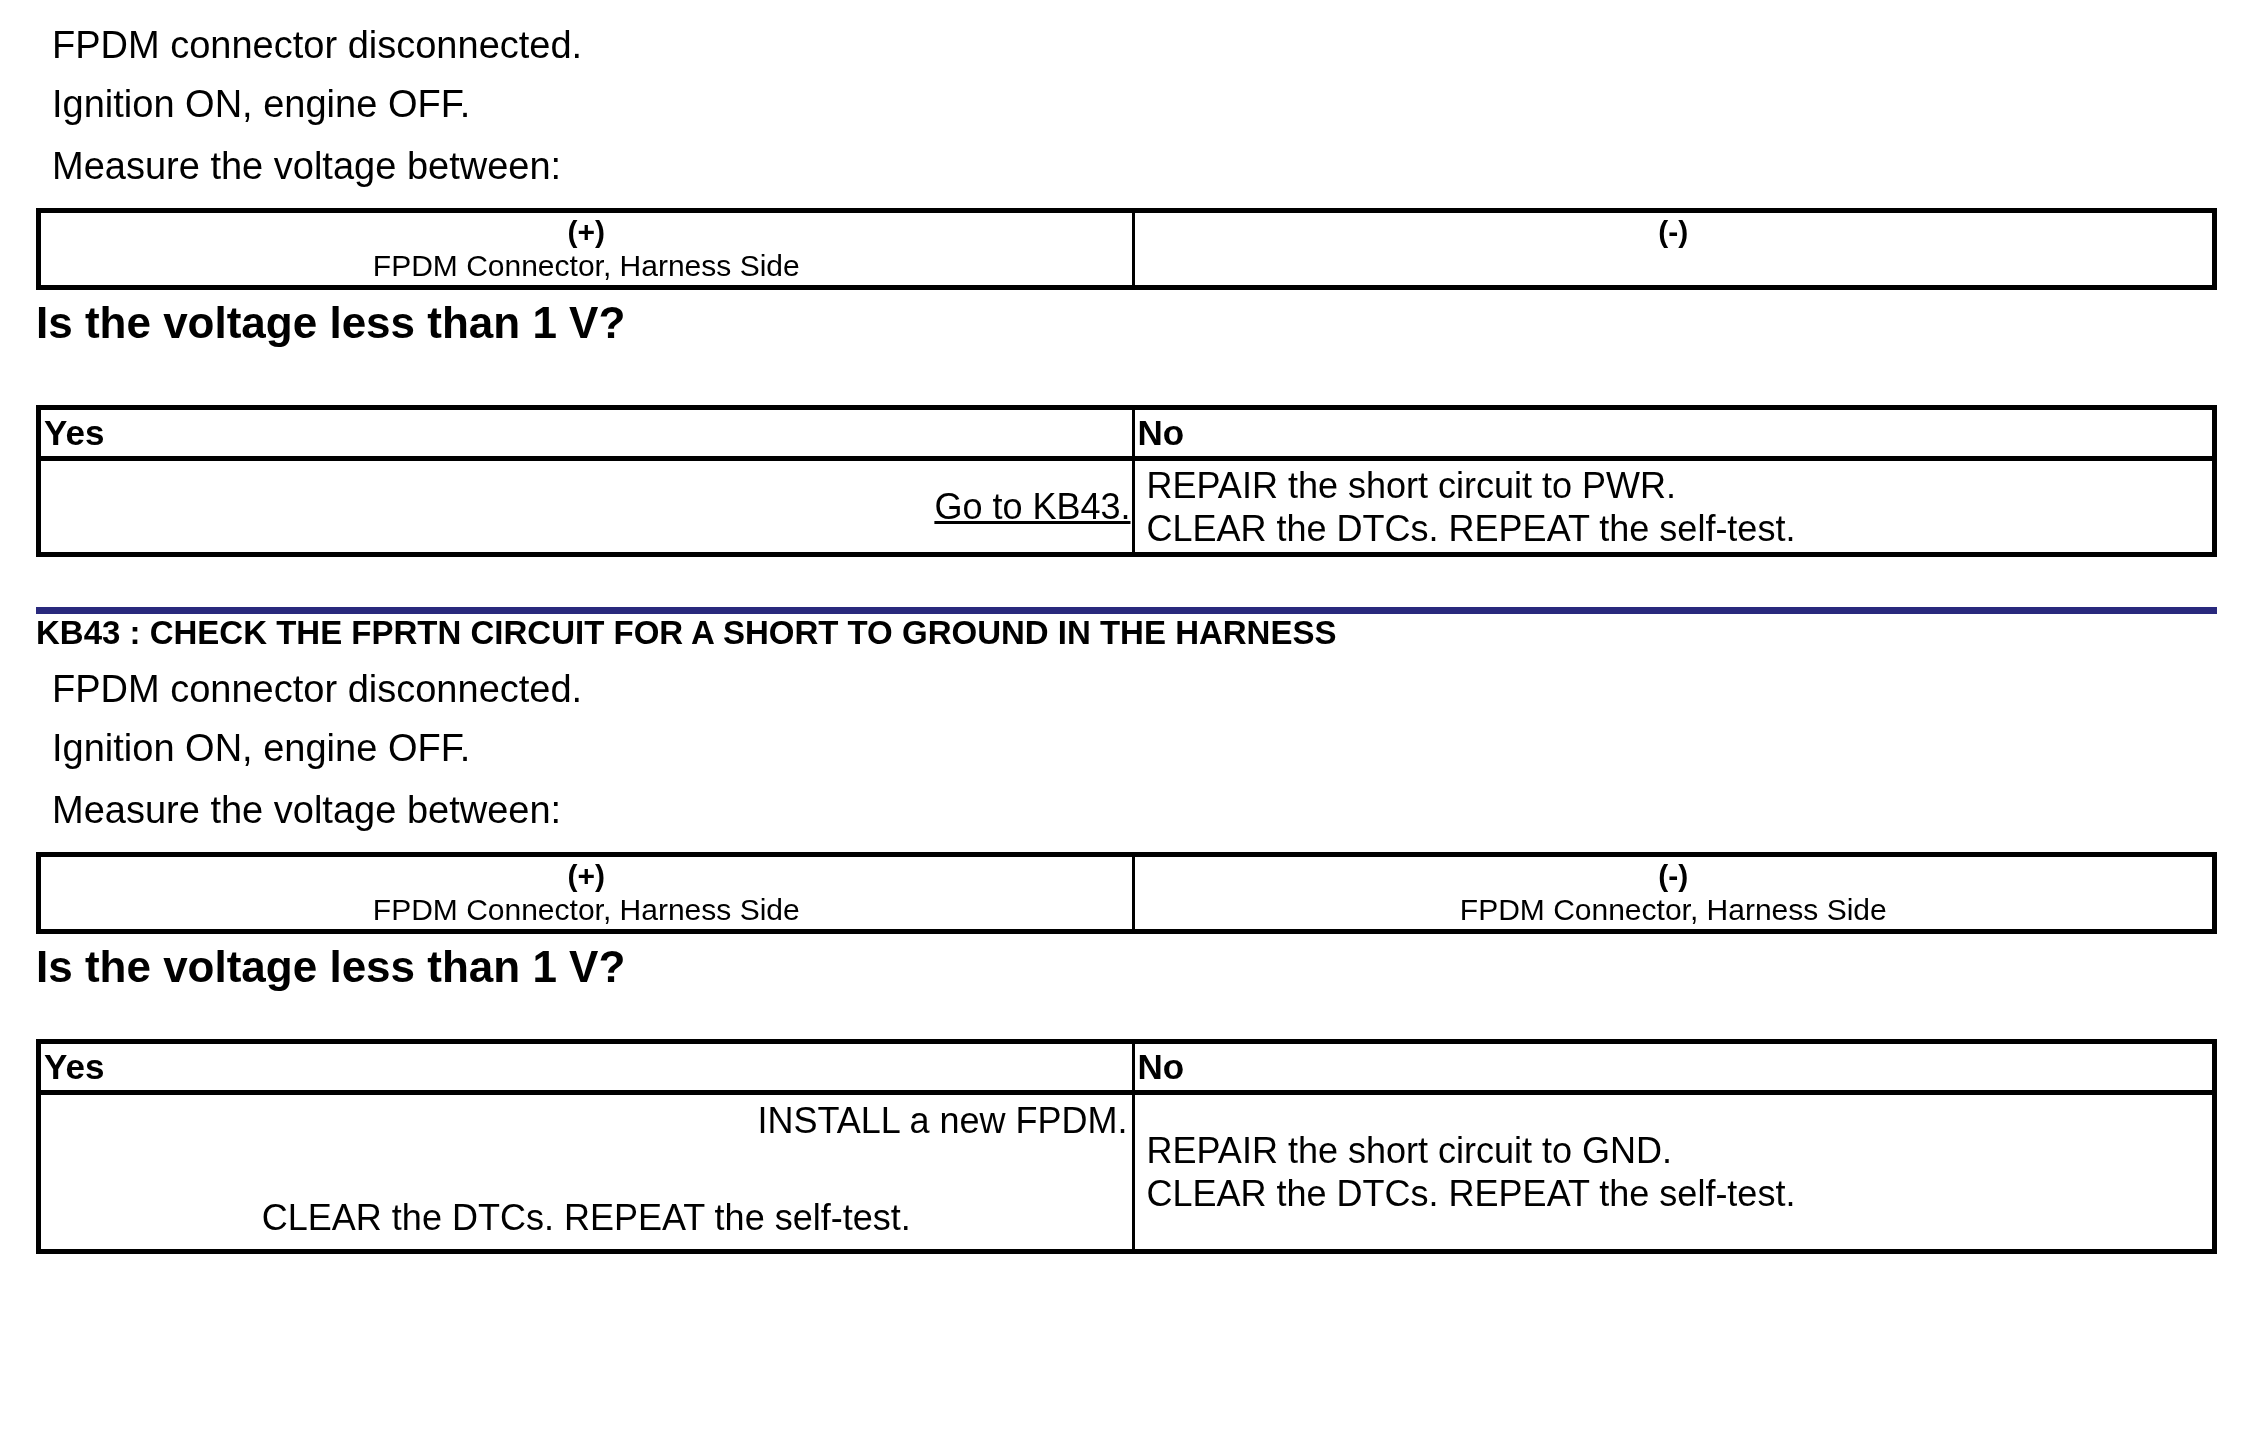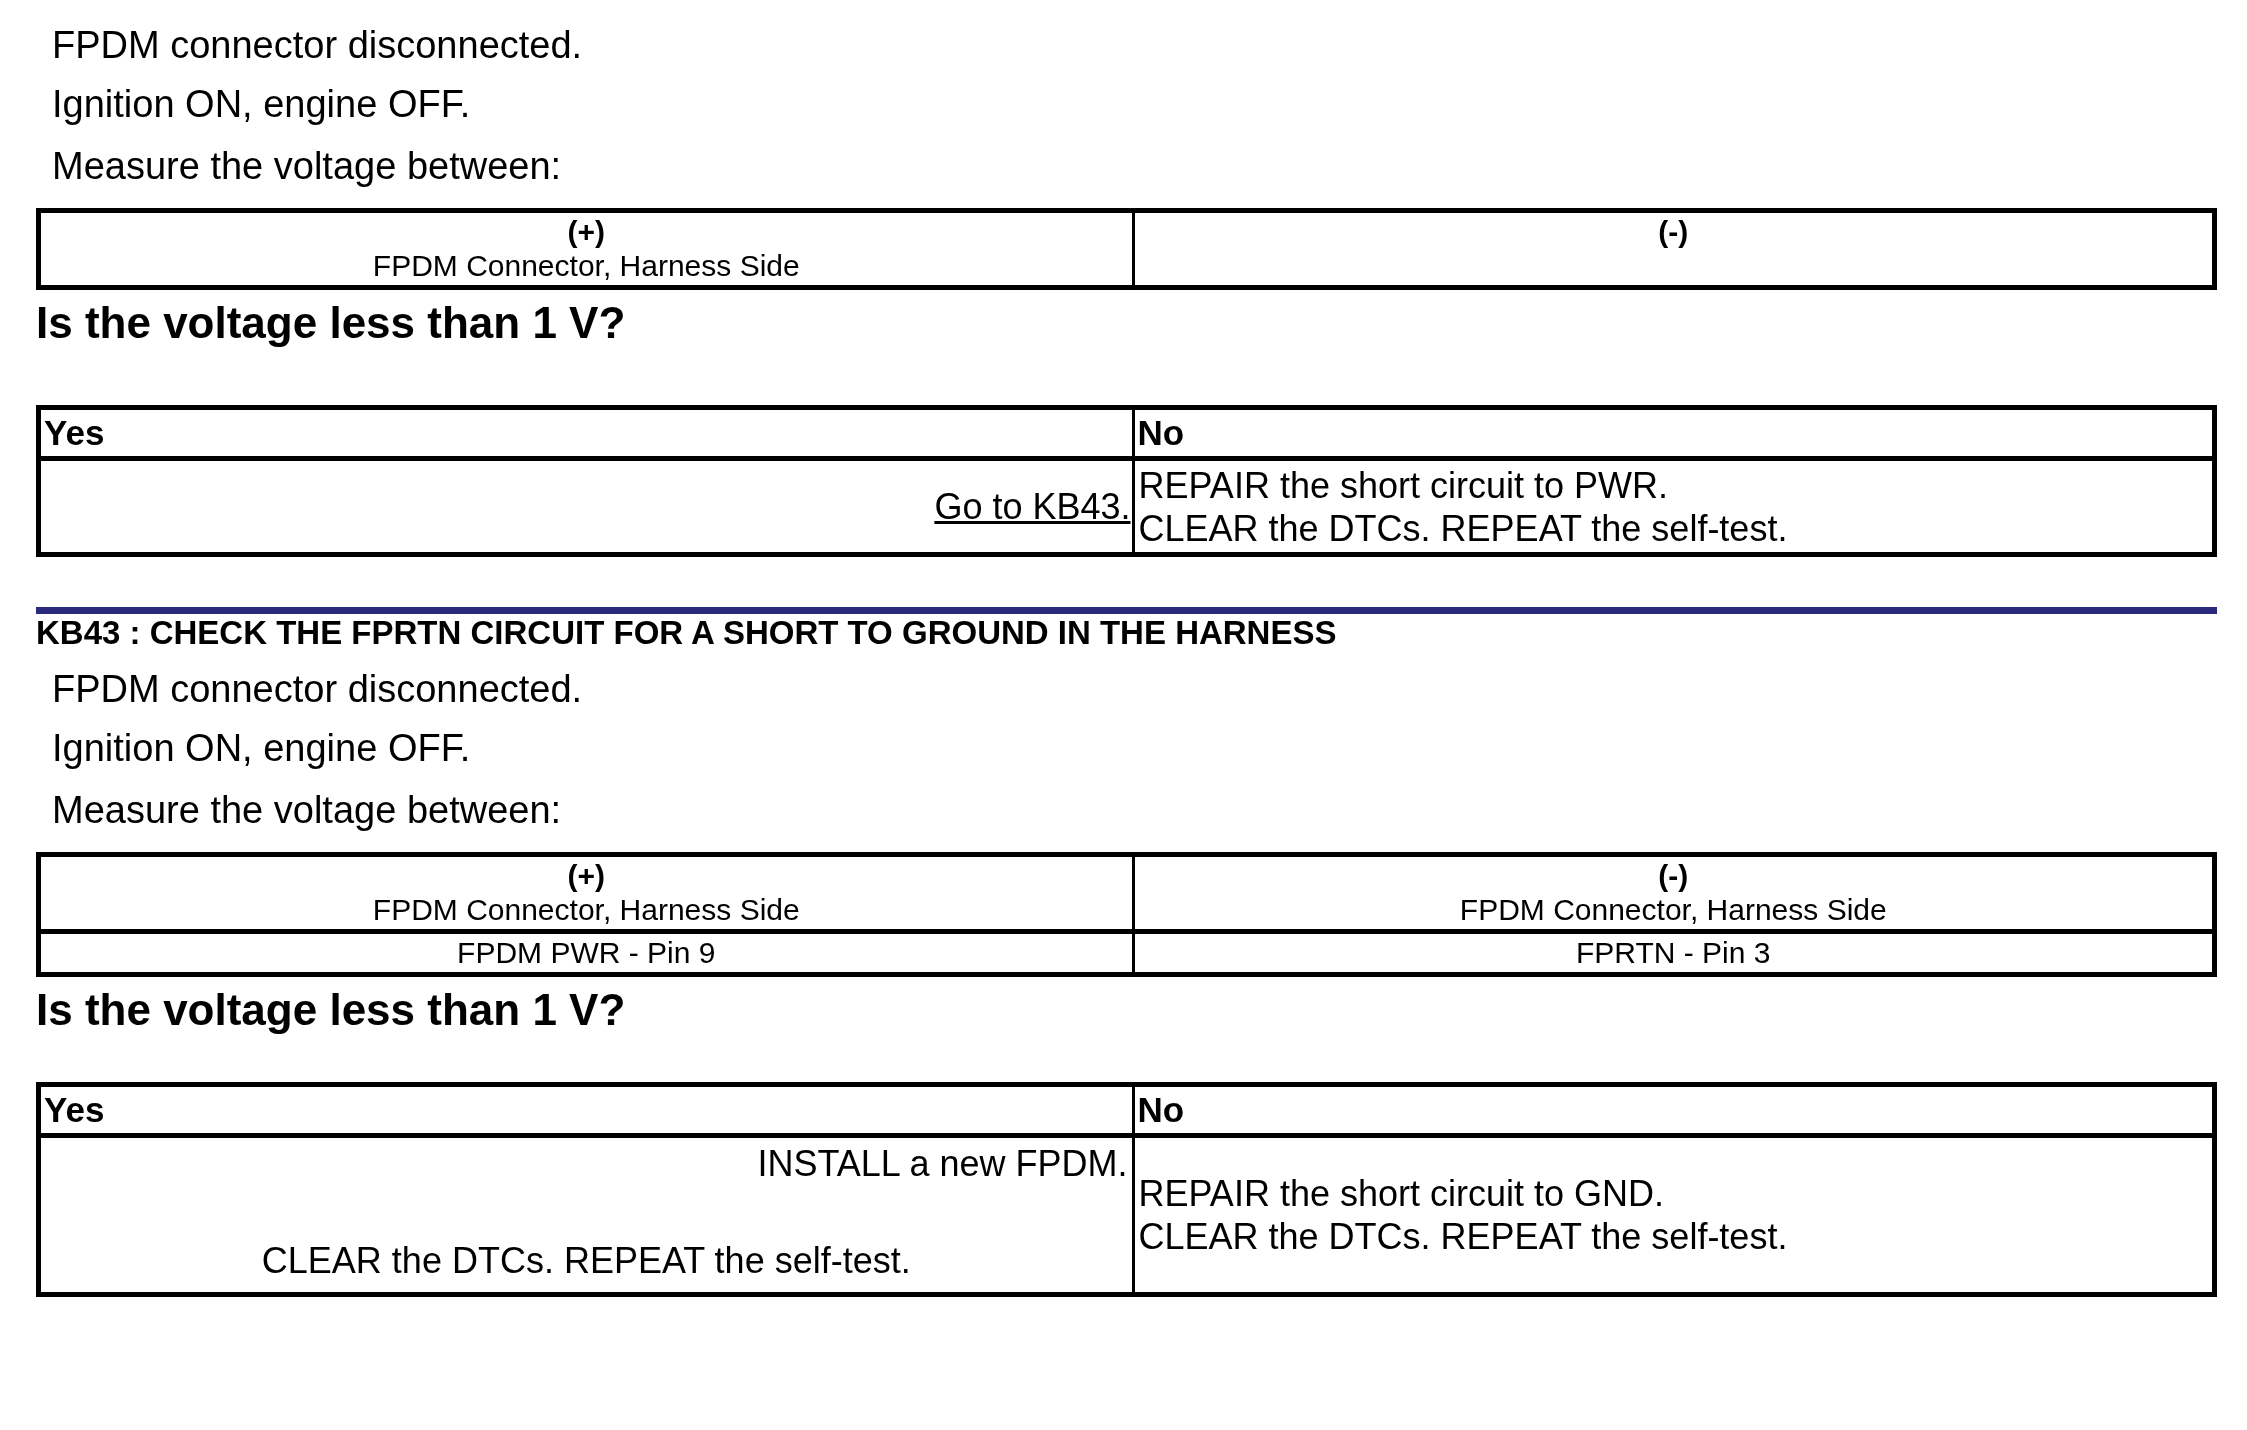--- a/index.html
+++ b/index.html
@@ -72,21 +72,21 @@
   }
   .decision-table td {
     border: 3px solid #000;
     font-size: 36px;
     line-height: 43px;
     vertical-align: middle;
   }
   .decision-kb42 td { height: 96px; }
   .decision-kb43 td { height: 154px; }
   .yes-cell-center { text-align: right; text-decoration: underline; }
-  .no-cell { text-align: left; padding: 2px 6px 2px 4px; }
+  .no-cell { text-align: left; padding: 2px 6px 2px 12px; }
   .yes-cell-split { vertical-align: top; padding: 0; }
   .yes-split-inner {
     display: flex;
     flex-direction: column;
     justify-content: space-between;
     height: 154px;
     padding: 4px 4px 10px 4px;
   }
   .yes-top { text-align: right; }
   .yes-bottom { text-align: center; }
@@ -166,24 +166,20 @@
       <tr class="header-row">
         <td>
           <div class="sign">(+)</div>
           <div>FPDM Connector, Harness Side</div>
         </td>
         <td>
           <div class="sign">(-)</div>
           <div>FPDM Connector, Harness Side</div>
         </td>
       </tr>
-      <tr class="pin-row">
-        <td>FPDM PWR - Pin 9</td>
-        <td>FPRTN - Pin 3</td>
-      </tr>
     </tbody>
   </table>
 
   <p class="question">Is the voltage less than 1 V?</p>
 
   <table class="decision-table decision-kb43">
     <colgroup>
         <col style="width:50.3%">
         <col>
       </colgroup>

